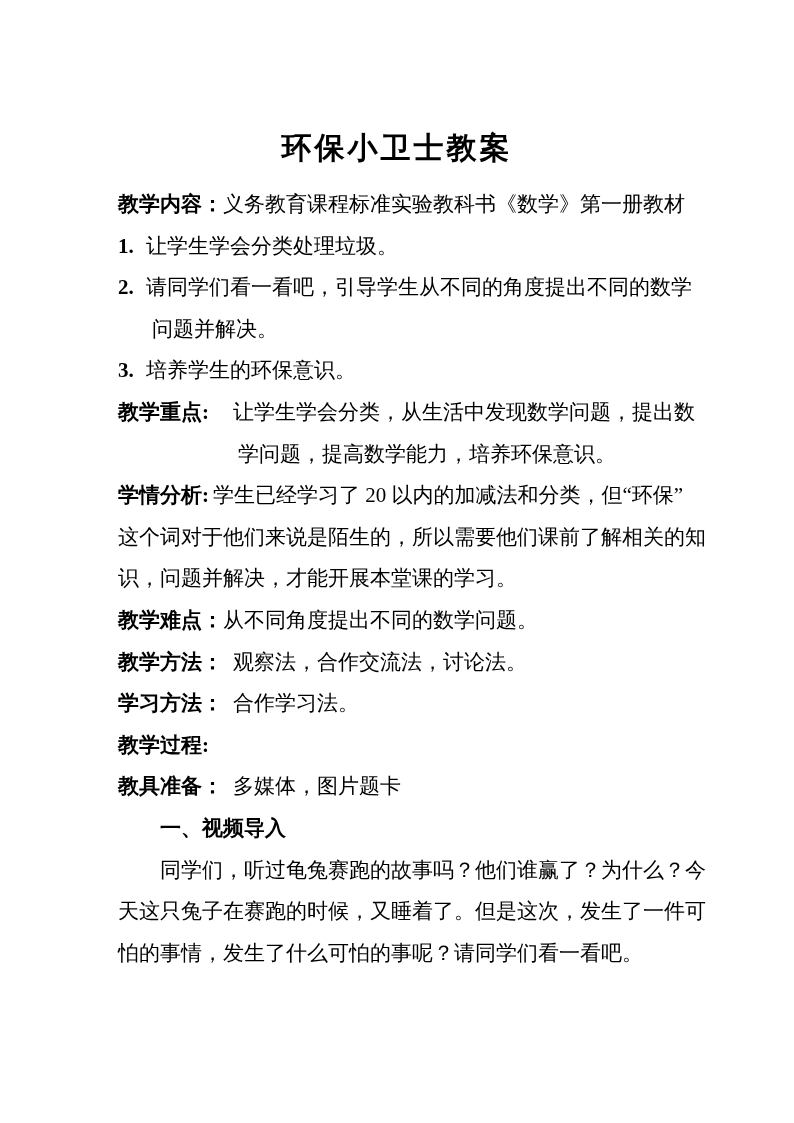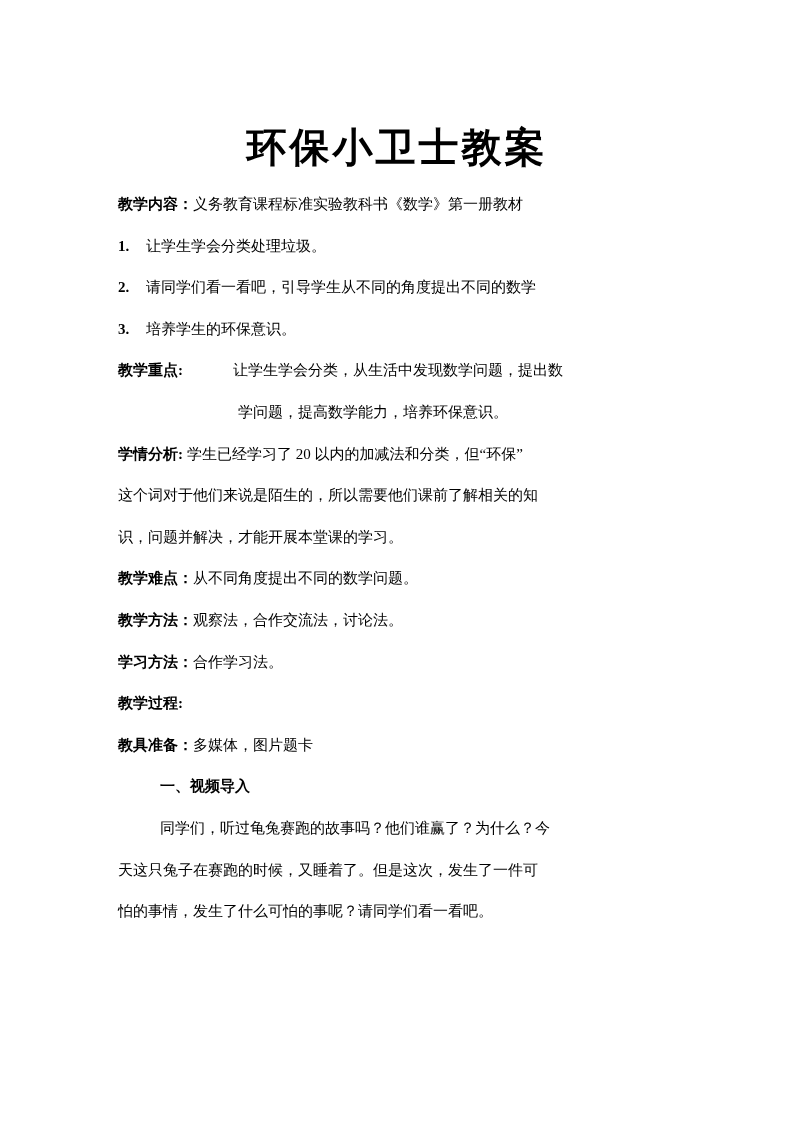--- a/index.html
+++ b/index.html
@@ -9,58 +9,59 @@
     height: 1123px;
     background: #ffffff;
     color: #000000;
     font-family: "Liberation Serif", "DejaVu Serif", serif;
     overflow: hidden;
   }
   .title {
     padding-top: 124px;
     text-align: center;
     font-weight: bold;
-    font-size: 40px;
+    font-size: 30px;
     letter-spacing: 3px;
     line-height: 48px;
     white-space: nowrap;
   }
   .body {
     padding: 12px 118px 0 118px;
-    font-size: 15px;
+    font-size: 21px;
   }
   .ln {
     height: 41.6px;
     line-height: 41.6px;
     white-space: nowrap;
   }
   .b { font-weight: bold; }
   .num { display: inline-block; width: 28px; font-weight: bold; }
   .cont-obj { padding-left: 34px; }
   .key-label { display: inline-block; width: 115px; }
   .key-cont { padding-left: 120px; }
   .m6  { margin-right: 4px; }
-  .m10 { }
+  .m10 { margin-right: 10px; }
   .ind { padding-left: 42px; }
 </style>
 </head>
 <body>
 
 <div class="page">
 
   <div class="title">环保小卫士教案</div>
 
   <div class="body">
 
     <div class="ln"><span class="b">教学内容：</span><span>义务教育课程标准实验教科书《数学》第一册教材</span></div>
 
 
     <div class="ln"><span class="num">1.</span><span>让学生学会分类处理垃圾。</span></div>
 
     <div class="ln"><span class="num">2.</span><span>请同学们看一看吧，引导学生从不同的角度提出不同的数学</span></div>
+    <div class="ln cont-obj">问题并解决。</div>
 
     <div class="ln"><span class="num">3.</span><span>培养学生的环保意识。</span></div>
 
     <div class="ln"><span class="b key-label">教学重点:</span><span>让学生学会分类，从生活中发现数学问题，提出数</span></div>
     <div class="ln key-cont">学问题，提高数学能力，培养环保意识。</div>
 
     <div class="ln"><span class="b m6">学情分析:</span><span>学生已经学习了 20 以内的加减法和分类，但“环保”</span></div>
     <div class="ln">这个词对于他们来说是陌生的，所以需要他们课前了解相关的知</div>
     <div class="ln">识，问题并解决，才能开展本堂课的学习。</div>
 

